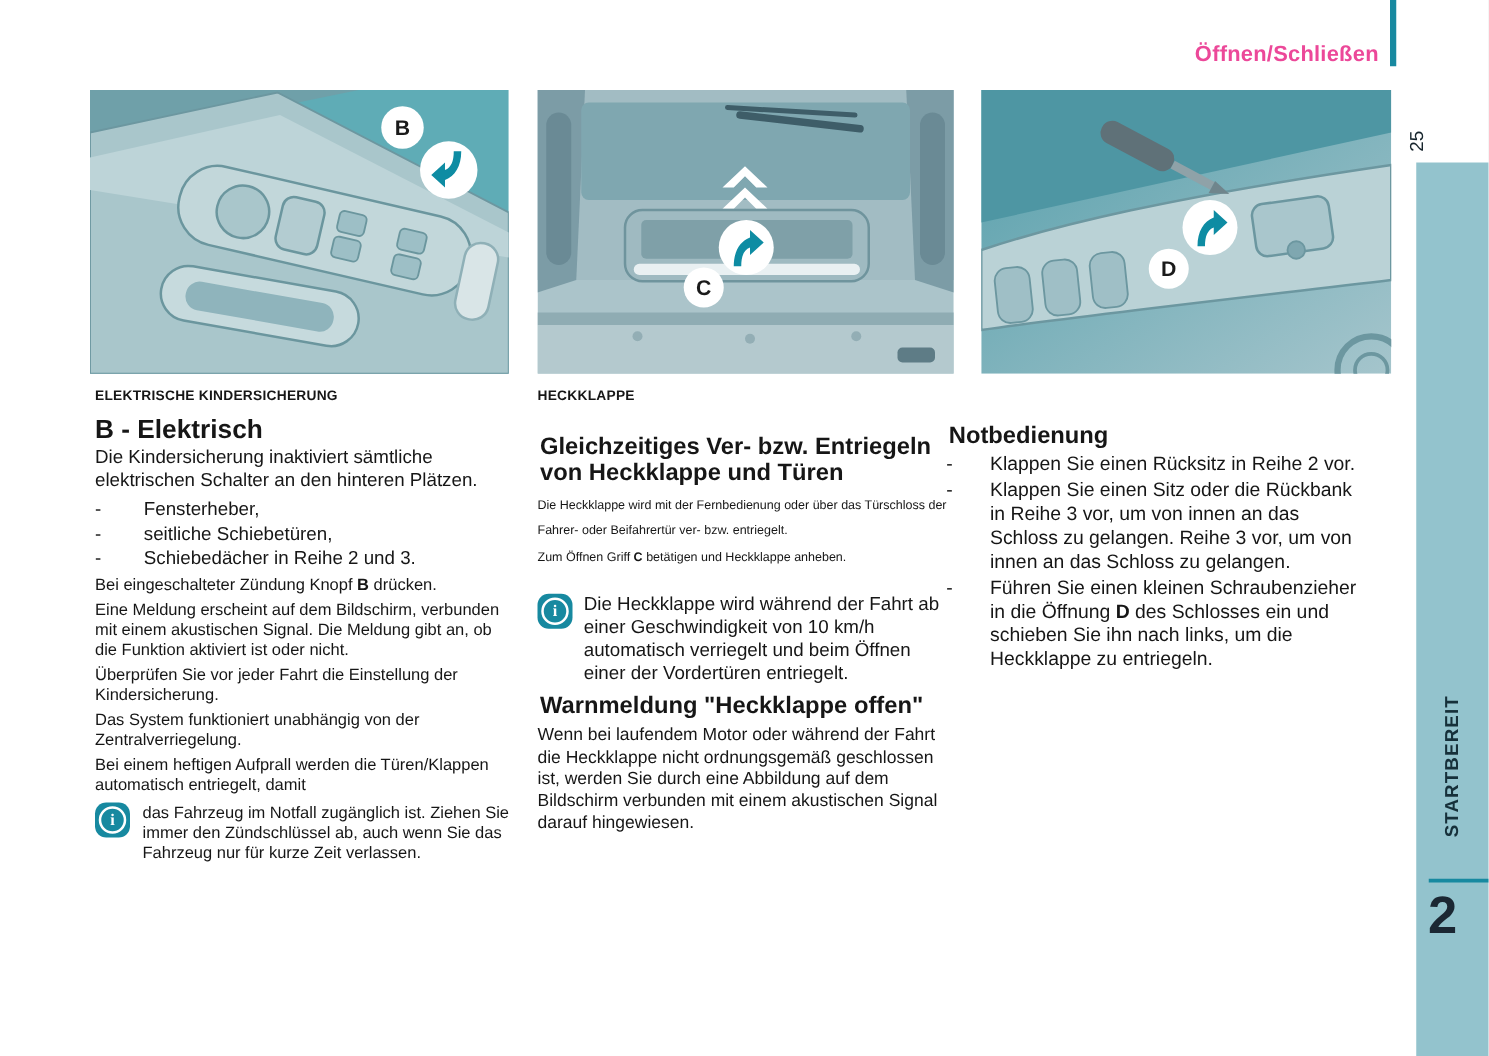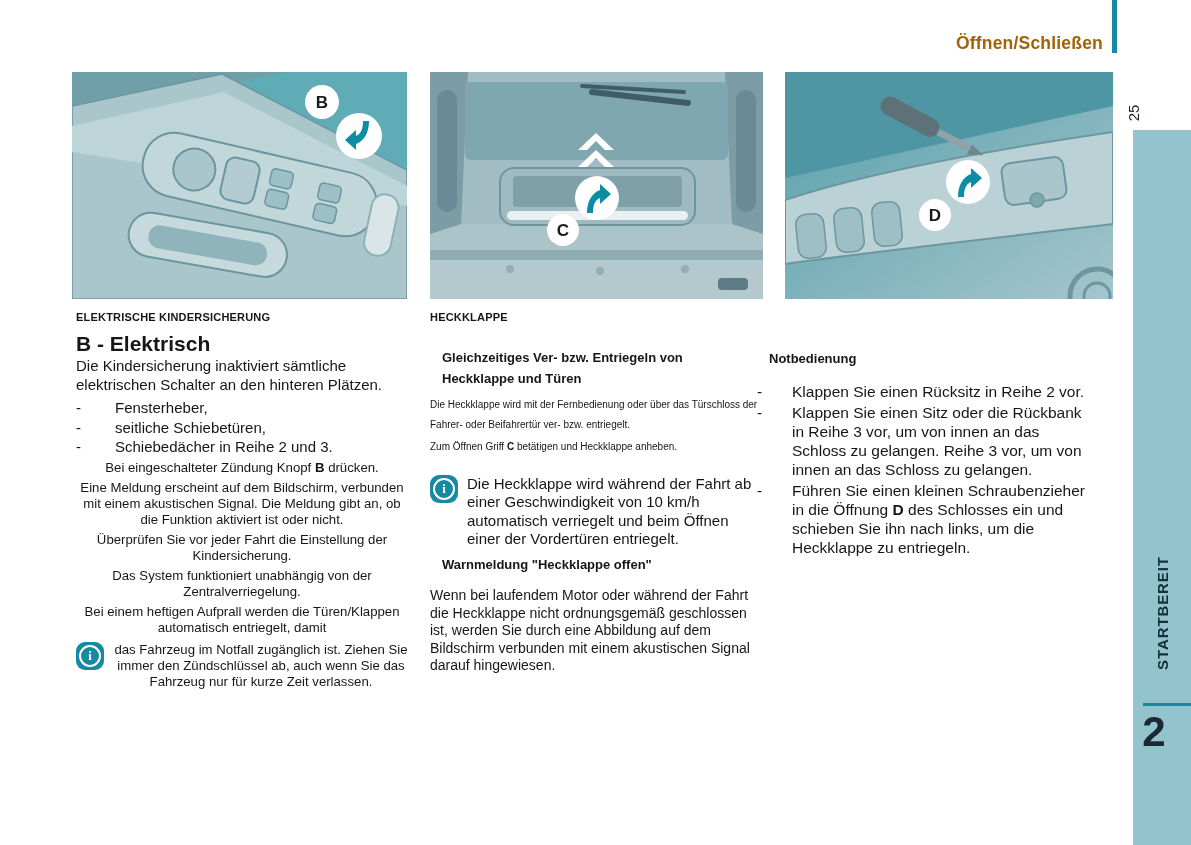--- a/index.html
+++ b/index.html
@@ -4,21 +4,21 @@
 <style>
   html,body{margin:0;padding:0;background:#e8e8e8;}
   .page{
     position:relative;width:1191px;height:845px;background:#ffffff;
     font-family:"Liberation Sans", sans-serif;color:#161616;overflow:hidden;
     margin:0 auto;
   }
   
   .header-title{
     position:absolute;top:33px;right:88px;
-    font-size:17.5px;font-weight:bold;color:#a16207;letter-spacing:.2px;
+    font-size:17.5px;font-weight:bold;color:#ec4899;letter-spacing:.2px;
   }
   .header-accent-bar{
     position:absolute;left:1112px;top:0;width:5px;height:53px;background:#1789A0;
   }
   .page-number{
     position:absolute;left:1118px;top:100px;width:40px;height:26px;
     font-size:15px;color:#16242c;text-align:center;
     transform:rotate(-90deg);transform-origin:center;
   }
   
@@ -43,26 +43,26 @@
   .fig svg{display:block;}
   .fig1{left:72px;top:72px;}
   .fig2{left:430px;top:72px;}
   .fig3{left:785px;top:72px;}
   
   .col{position:absolute;}
   .col1{left:76px;top:306px;width:332px;}
   .col2{left:430px;top:306px;width:332px;}
   .col3{left:757px;top:337px;width:328px;}
   .h1{font-size:11px;font-weight:bold;line-height:22px;letter-spacing:.2px;margin:0 0 6px 0;}
-  .h2{font-size:13px;font-weight:bold;line-height:20.5px;margin:12px;}
+  .h2{font-size:19px;font-weight:bold;line-height:20.5px;margin:2px;}
   .h3{font-size:21px;font-weight:bold;line-height:19px;margin:0 0 4px 0;}
   .body{font-size:15px;line-height:18.5px;margin:0 0 4px 0;}
   .body2{font-size:10px;line-height:19.5px;margin:0 0 3px 0;}
   .body3{font-size:15.5px;line-height:19px;margin:0 0 2px 0;}
-  .smallp{font-size:13.2px;line-height:16px;margin:0 0 4px 0;text-align:center;}
+  .smallp{font-size:13.2px;line-height:16px;margin:0 0 4px 0;}
   .bullets{margin:0 0 3px 0;}
   .bullet{display:flex;font-size:15px;line-height:19.5px;}
   .bullet .dash{flex:none;width:39px;}
   .bullets3 .bullet{font-size:15.5px;line-height:19px;margin-bottom:2px;}
   .bullets3 .bullet .dash{width:35px;}
   .b{font-weight:bold;}
   
   .info-icon{
     width:28px;height:28px;background:#1789A0;border-radius:9px;
     display:flex;align-items:center;justify-content:center;flex:none;

